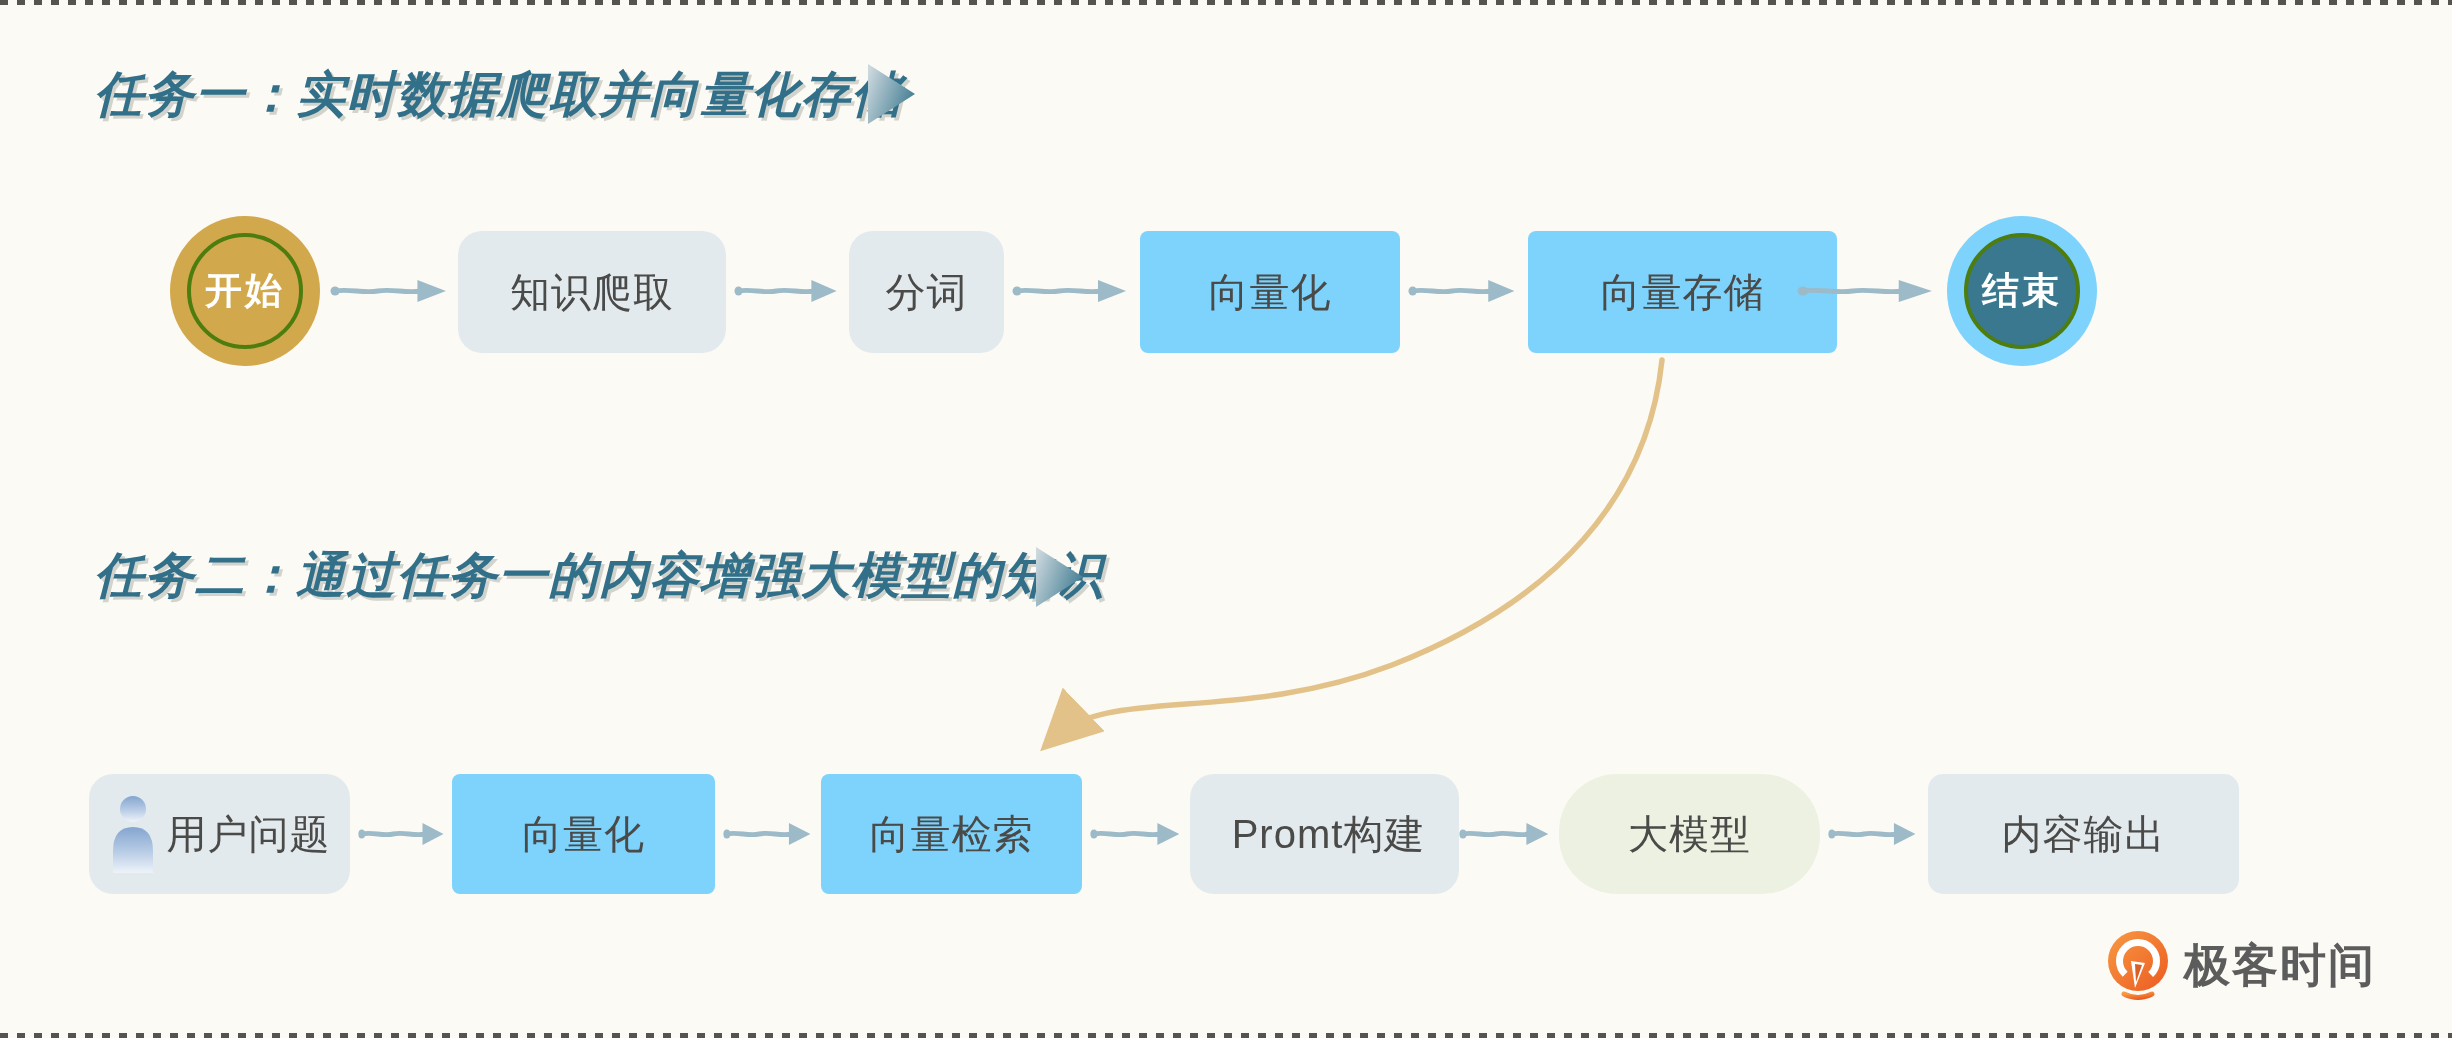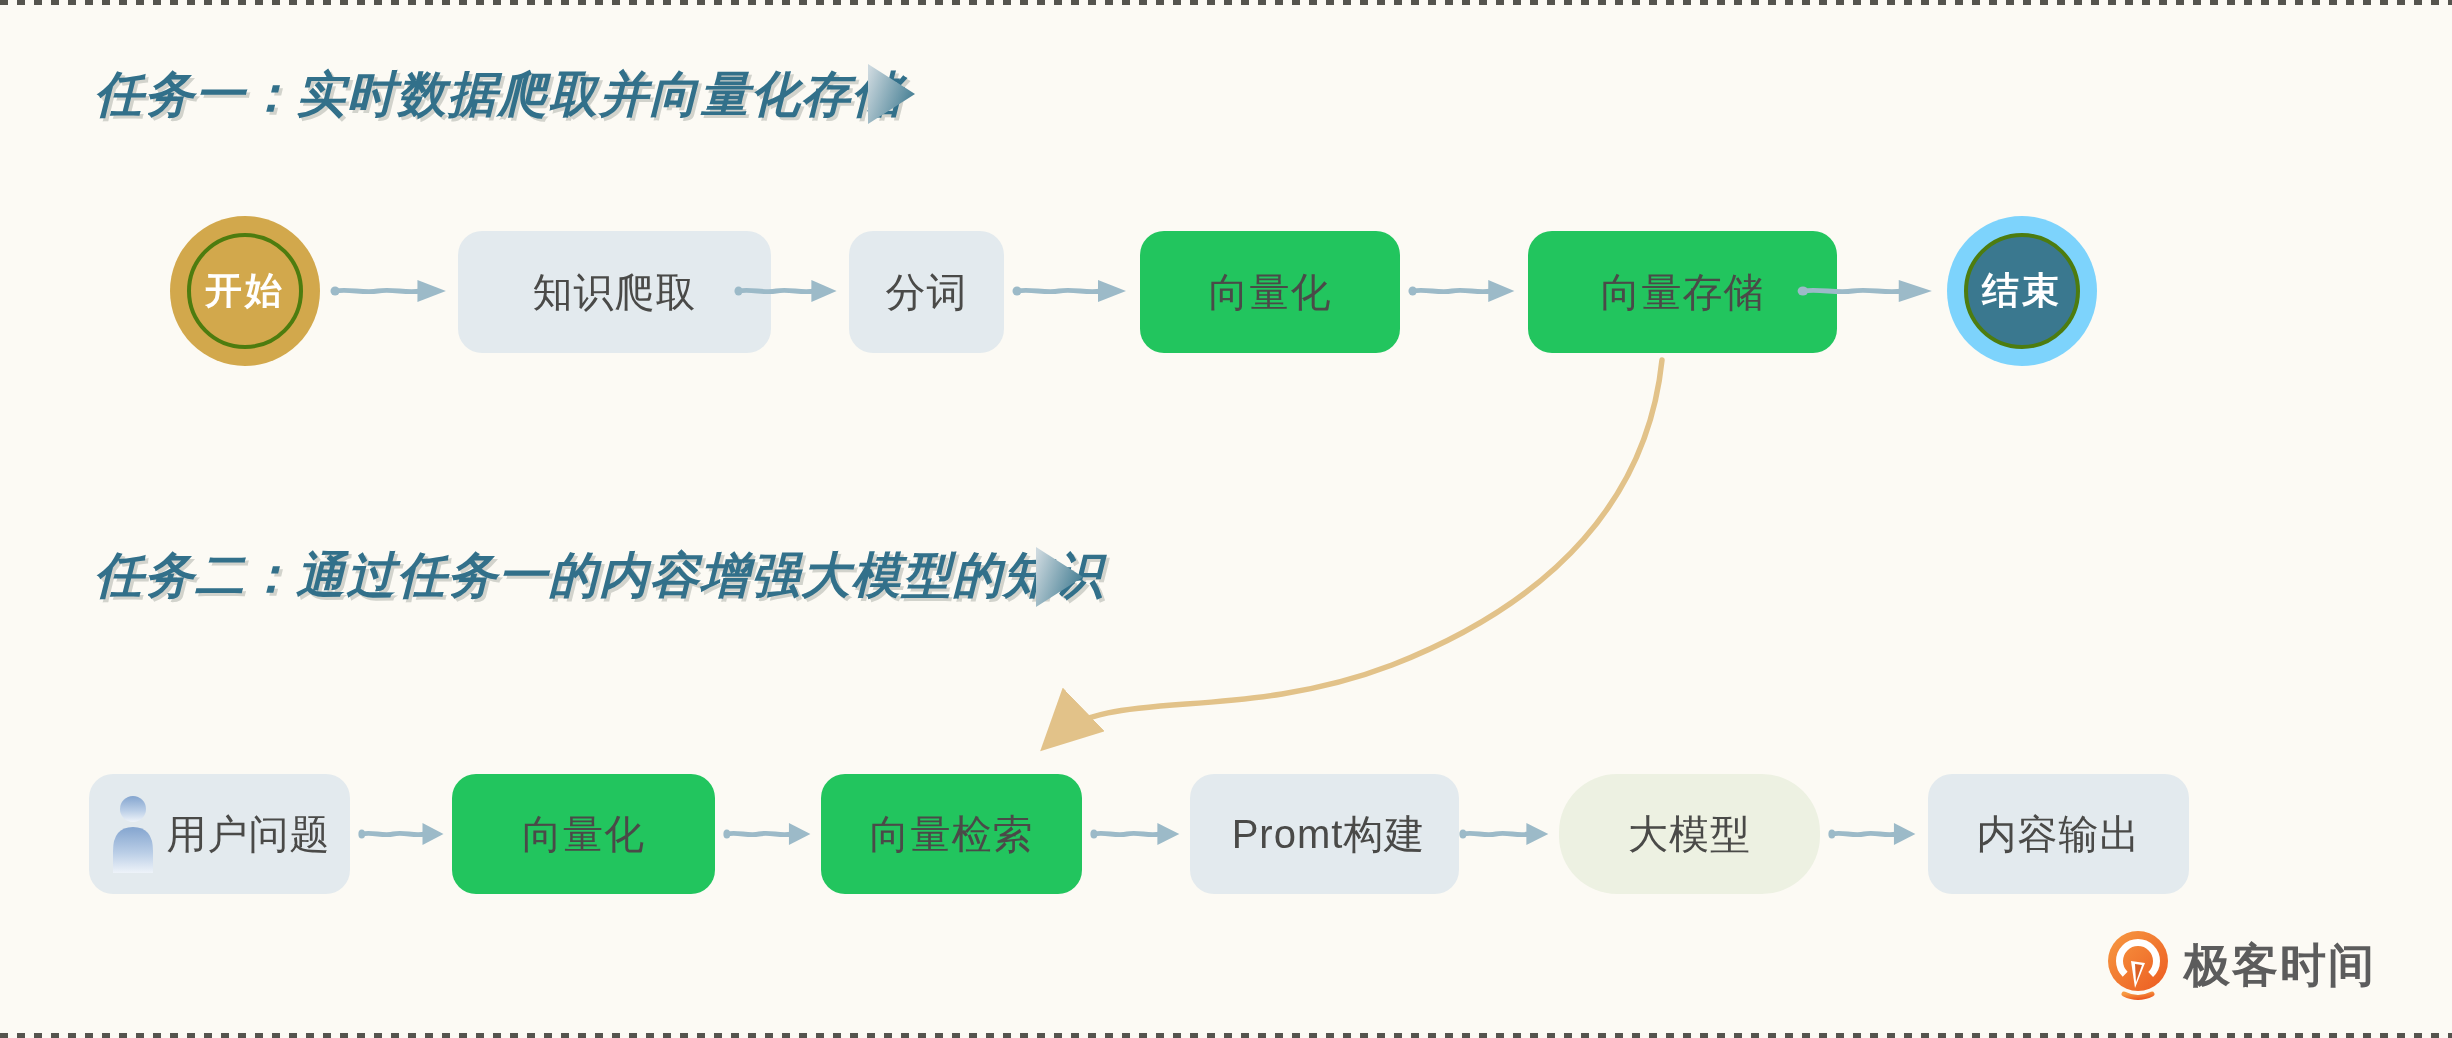--- a/index.html
+++ b/index.html
@@ -42,34 +42,34 @@
   
   .node {
     position:absolute; height:122px;
     border-radius:24px;
     display:flex; align-items:center; justify-content:center;
     font-size:40px; color:#4a4a48;
     letter-spacing:1px; white-space:nowrap;
   }
   .row2 { height:120px; }
   .blue  { background:#e3eaee; }
-  .cream { background:#22c55e; }
+  .cream { background:#7dd3fc;border-radius:8px; }
   .green { background:#edf1e2; border-radius:58px; }
 
-  #n-crawl { left:458px;  top:231px; width:313px; }
+  #n-crawl { left:458px;  top:231px; width:268px; }
   #n-split { left:849px;  top:231px; width:155px; }
   #n-vec1  { left:1140px; top:231px; width:260px; }
   #n-store { left:1528px; top:231px; width:309px; }
 
   #m-user  { left:89px;   top:774px; width:261px; gap:10px; }
   #m-vec2  { left:452px;  top:774px; width:263px; }
   #m-search{ left:821px;  top:774px; width:261px; }
   #m-promt { left:1190px; top:774px; width:261px;padding-left:8px; }
   #m-llm   { left:1559px; top:774px; width:261px; }
-  #m-out   { left:1928px; top:774px; width:261px; }
+  #m-out   { left:1928px; top:774px; width:311px;border-radius:15px; }
 
   
   .flow-circle {
     position:absolute; width:150px; height:150px; border-radius:50%;
     display:flex; align-items:center; justify-content:center;
   }
   .flow-circle .inner {
     width:116px; height:116px; border-radius:50%;
     border:4px solid #4d7c0f; box-sizing:border-box;
     display:flex; align-items:center; justify-content:center;

